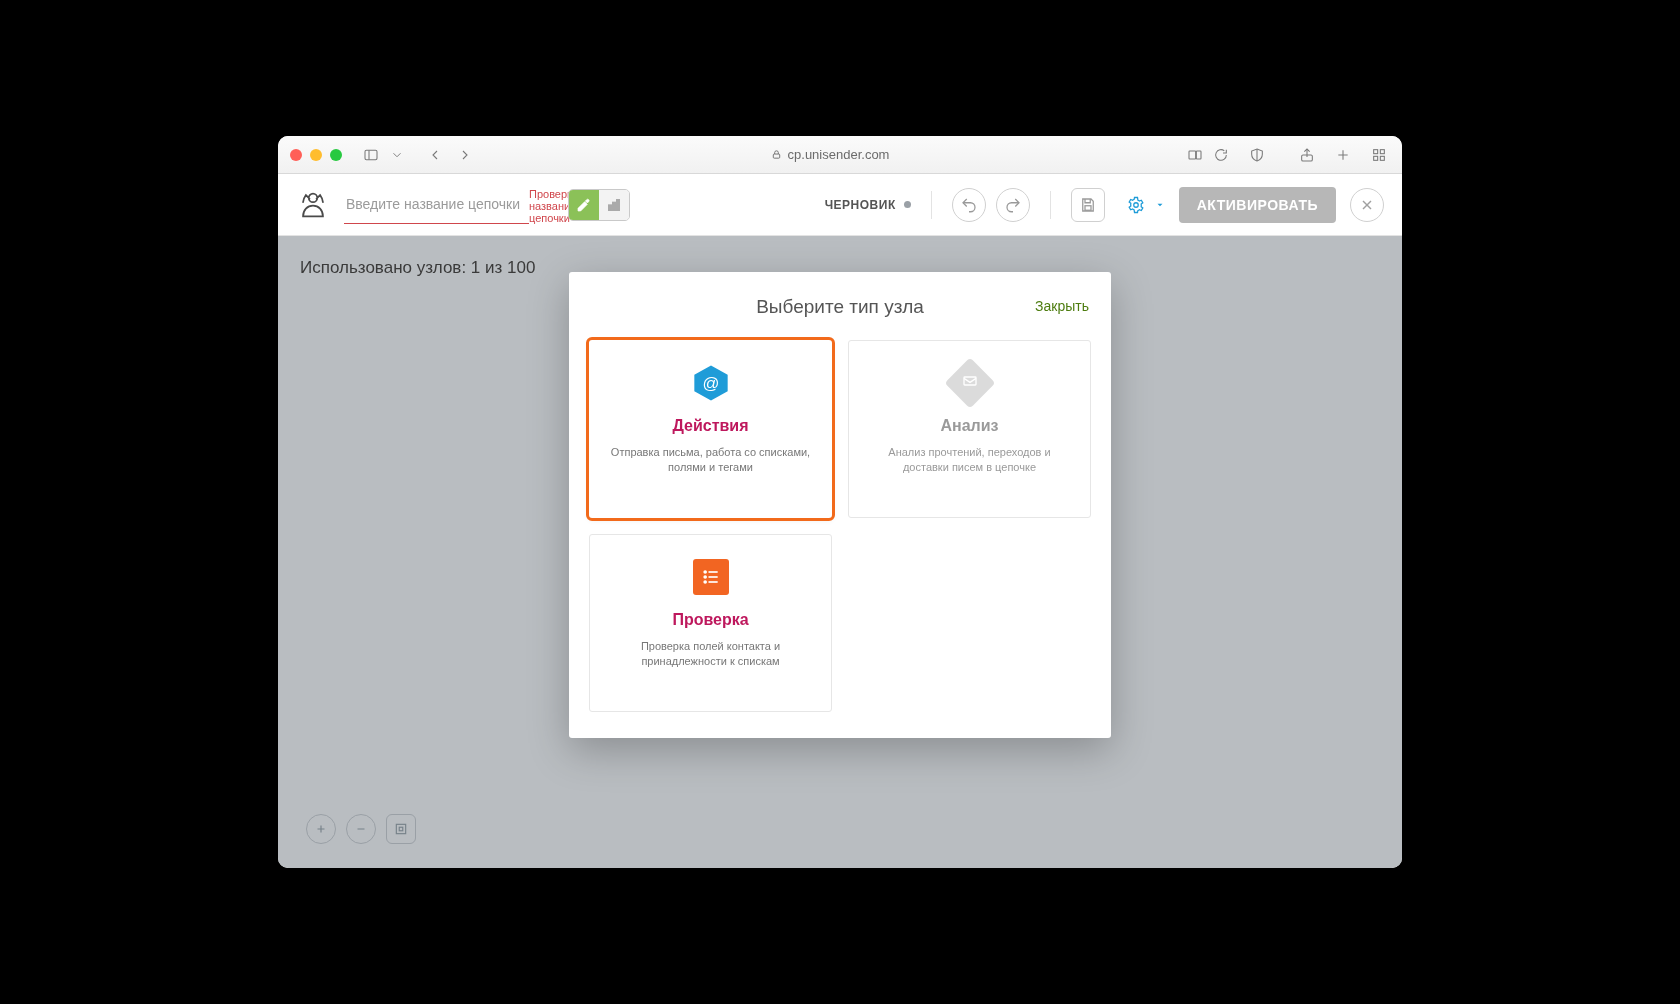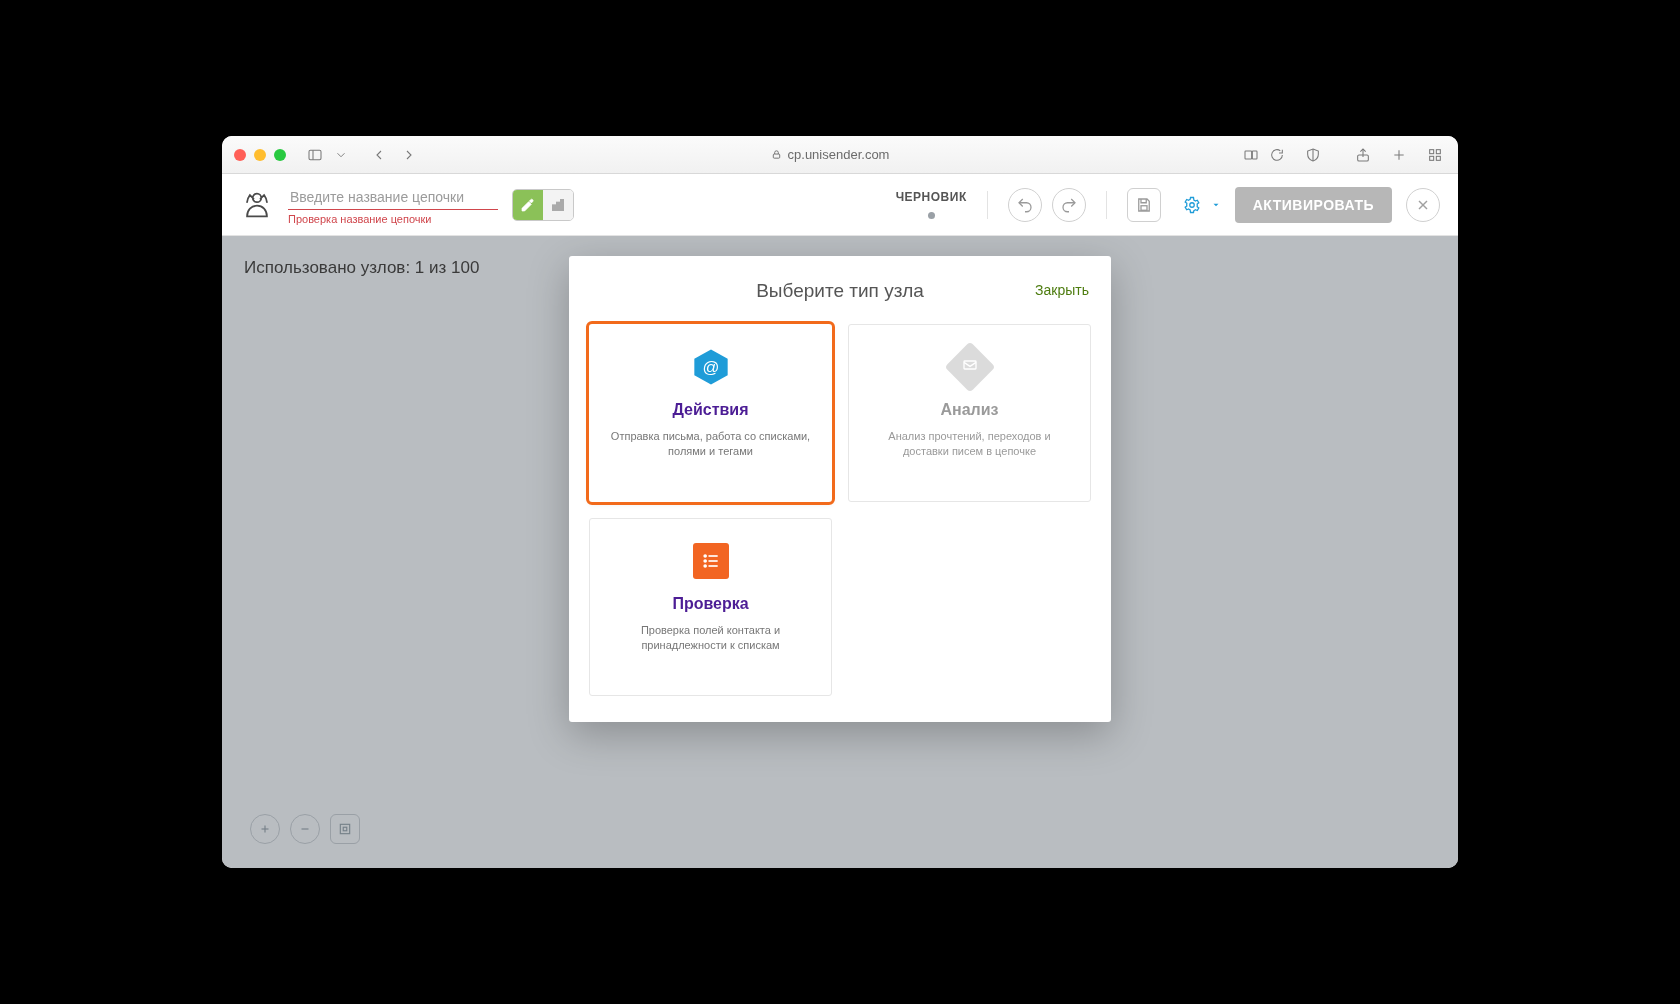--- a/index.html
+++ b/index.html
@@ -15,21 +15,21 @@
   }
   .outer-frame {
     width: 1310px;
     height: 742px;
     background: #000;
     display: flex;
     align-items: center;
     justify-content: center;
   }
   .window {
-    width: 1236px;
+    width: 1124px;
     height: 732px;
     background: #fff;
     border-radius: 10px;
     overflow: hidden;
     box-shadow: 0 10px 40px rgba(0,0,0,.5);
     display: flex;
     flex-direction: column;
   }
   
   .titlebar {
@@ -58,34 +58,34 @@
     border-bottom:1px solid #e3e3e3;
     display:flex;
     align-items:center;
     padding:0 18px;
     gap:14px;
     position:relative;
     z-index:5;
   }
   .logo{width:34px;height:34px;display:flex;align-items:center;justify-content:center;color:#4a4a4a;}
   .logo svg{width:34px;height:34px;fill:currentColor;}
-  .name-field{display:flex;flex-direction:column;width:210px;}
+  .name-field{display:flex;flex-direction:row;width:210px;}
   .name-input{
     border:none;border-bottom:1px solid #d0464c;
     font-size:14px;color:#333;padding:4px 2px;background:transparent;outline:none;
   }
   .name-input::placeholder{color:#9b9b9b;}
   .name-err{font-size:11px;color:#d0464c;margin-top:3px;}
   .mode-toggle{display:flex;border:1px solid #c9c9c9;border-radius:5px;overflow:hidden;}
   .mode-toggle .seg{width:30px;height:30px;display:flex;align-items:center;justify-content:center;background:#f3f3f3;}
   .mode-toggle .seg.on{background:#8bc158;color:#fff;}
   .mode-toggle .seg svg{width:16px;height:16px;fill:currentColor;stroke:currentColor;}
   .mode-toggle .seg.off{color:#aaa;}
   .spacer{flex:1;}
-  .status{display:flex;align-items:center;gap:8px;font-size:12px;letter-spacing:.5px;color:#555;font-weight:600;flex-direction:column;}
+  .status{display:flex;align-items:center;gap:8px;font-size:12px;letter-spacing:.5px;color:#555;font-weight:600;}
   .status .sdot{width:7px;height:7px;border-radius:50%;background:#9aa0a6;}
   .vdiv{width:1px;height:28px;background:#e3e3e3;margin:0 6px;}
   .hdr-icons{display:flex;align-items:center;gap:10px;}
   .hbtn{width:34px;height:34px;border:1.5px solid #d0d0d0;border-radius:50%;display:flex;align-items:center;justify-content:center;color:#9a9a9a;background:#fff;}
   .hbtn.sq{border-radius:6px;width:34px;height:34px;}
   .hbtn.noborder{border:none;}
   .hbtn svg{width:18px;height:18px;stroke:currentColor;fill:none;stroke-width:1.7;}
   .gear-wrap{display:flex;align-items:center;gap:2px;color:#1f9cd8;}
   .gear-wrap .car{color:#1f9cd8;}
   .activate{
@@ -95,40 +95,40 @@
   .close-round{width:34px;height:34px;border:1.5px solid #d0d0d0;border-radius:50%;display:flex;align-items:center;justify-content:center;color:#a0a0a0;}
   
   .workspace{flex:1;background:#b9bdc1;position:relative;overflow:hidden;}
   .nodes-count{position:absolute;left:22px;top:22px;font-size:17px;color:#3a3a3a;}
   .zoom-ctrl{position:absolute;left:28px;bottom:24px;display:flex;gap:10px;}
   .zbtn{width:30px;height:30px;border:1.5px solid #9aa0a6;border-radius:50%;display:flex;align-items:center;justify-content:center;color:#77828a;background:transparent;}
   .zbtn.sq{border-radius:6px;}
   .zbtn svg{width:14px;height:14px;stroke:currentColor;fill:none;stroke-width:2;}
   
   .modal{
-    position:absolute;left:50%;top:20px;transform:translateX(-50%);
+    position:absolute;left:50%;top:36px;transform:translateX(-50%);
     width:542px;background:#fff;border-radius:3px;
     box-shadow:0 12px 40px rgba(0,0,0,.25);
     padding:24px 20px 26px;
   }
   .modal-head{display:flex;align-items:center;justify-content:center;position:relative;margin-bottom:22px;}
   .modal-title{font-size:19px;color:#555;font-weight:400;}
   .modal-close{position:absolute;right:2px;top:2px;color:#4d7c0f;font-size:14px;background:none;border:none;cursor:pointer;}
   .cards{display:grid;grid-template-columns:1fr 1fr;gap:16px;}
   .card{
     border:1px solid #e6e6e6;border-radius:3px;
     padding:22px 18px 26px;text-align:center;min-height:178px;
     display:flex;flex-direction:column;align-items:center;gap:10px;
     background:#fff;
   }
   .card.selected{outline:3px solid #f26a1b;outline-offset:0;border-color:transparent;box-shadow:0 2px 6px rgba(0,0,0,.08);}
   .card.disabled .cicon{filter:grayscale(1);opacity:.55;}
   .card.disabled .ctitle,.card.disabled .cdesc{color:#9a9a9a;}
   .cicon{width:40px;height:40px;display:flex;align-items:center;justify-content:center;}
-  .ctitle{font-size:16px;font-weight:700;color:#4c1d95;margin-top:4px;}
+  .ctitle{font-size:16px;font-weight:700;color:#be185d;margin-top:4px;}
   .cdesc{font-size:11px;color:#777;line-height:1.35;}
   .sq-ico{width:36px;height:36px;background:#f26522;border-radius:3px;display:flex;align-items:center;justify-content:center;color:#fff;}
   .dia{width:36px;height:36px;transform:rotate(45deg);background:#bfbfbf;border-radius:4px;display:flex;align-items:center;justify-content:center;}
   .dia span{transform:rotate(-45deg);color:#fff;}
   .circ{width:36px;height:36px;border-radius:50%;background:#9e9e9e;display:flex;align-items:center;justify-content:center;color:#fff;}
 </style>
 </head>
 <body>
 
 <div class="outer-frame">

